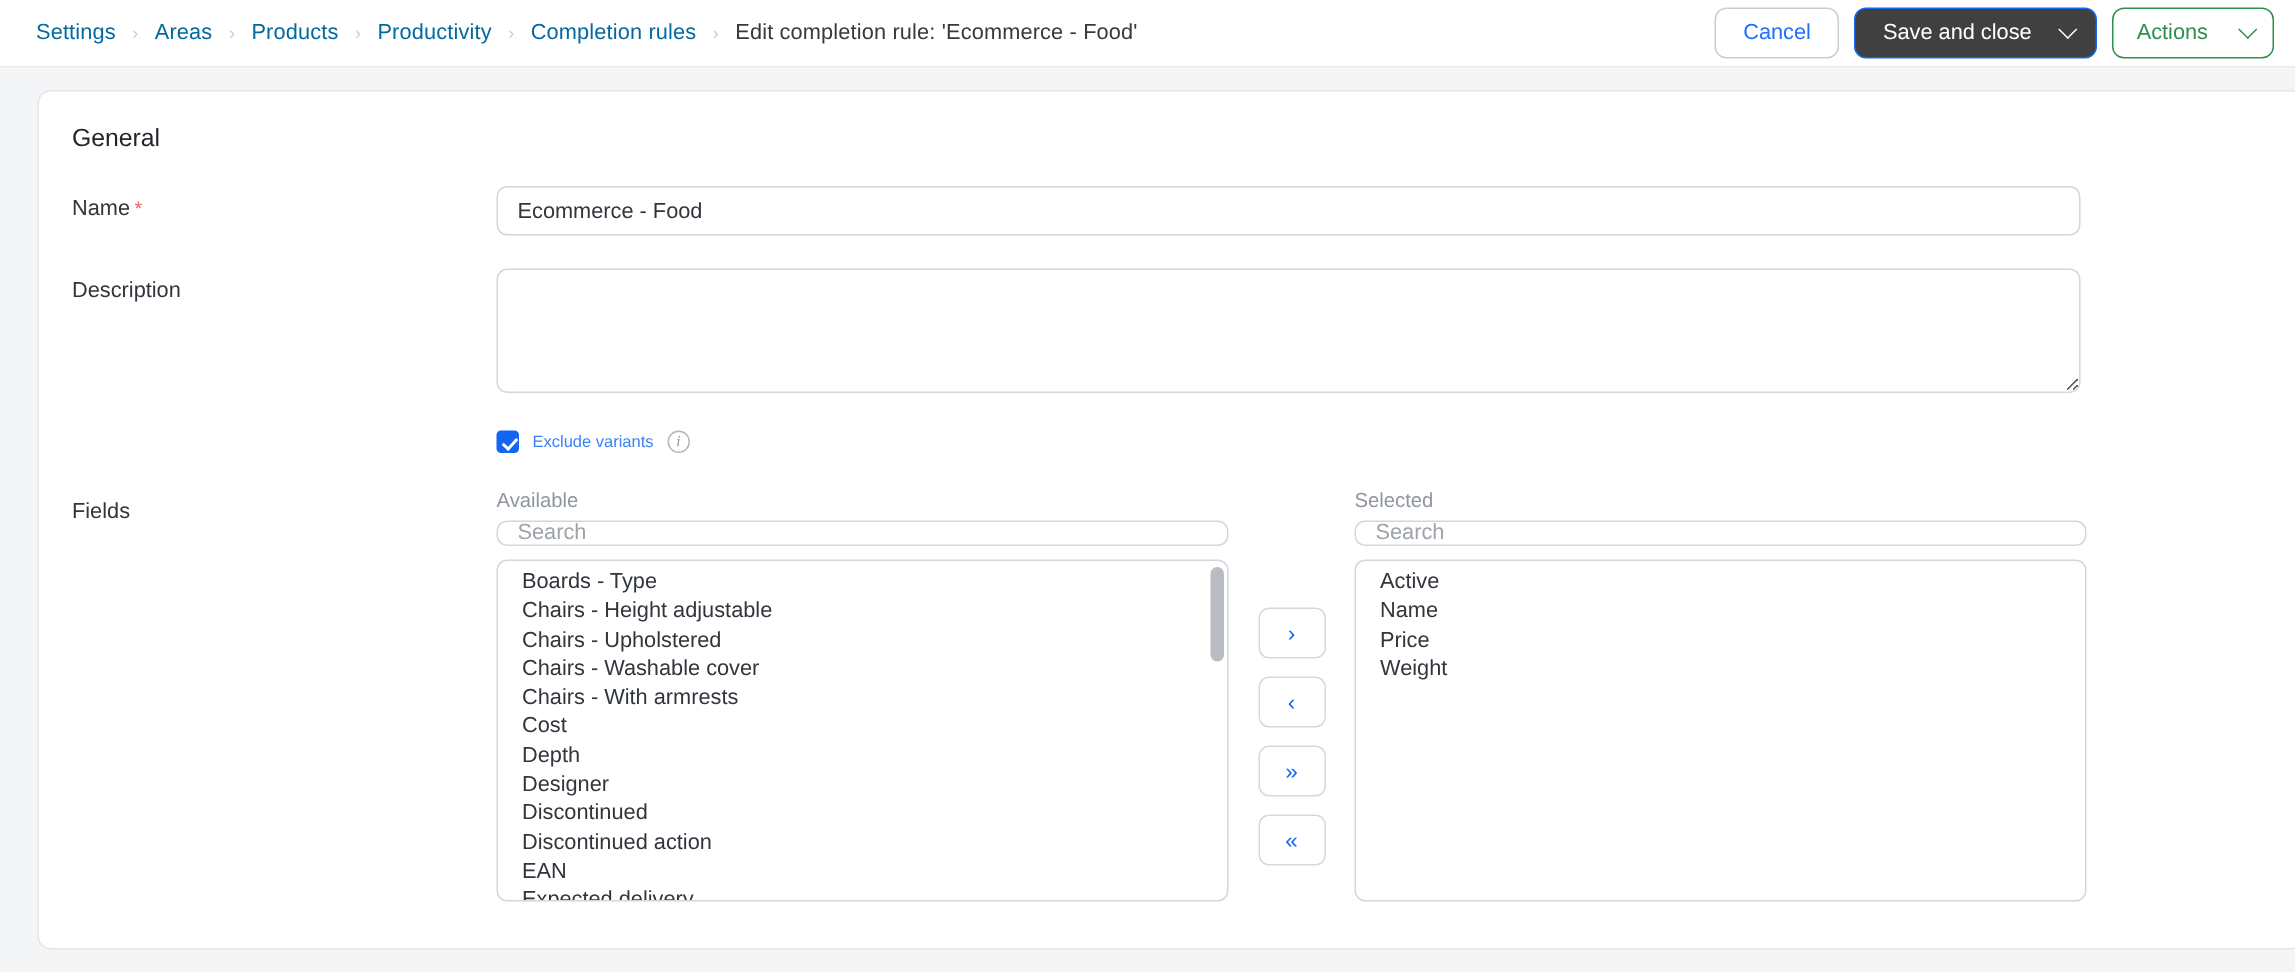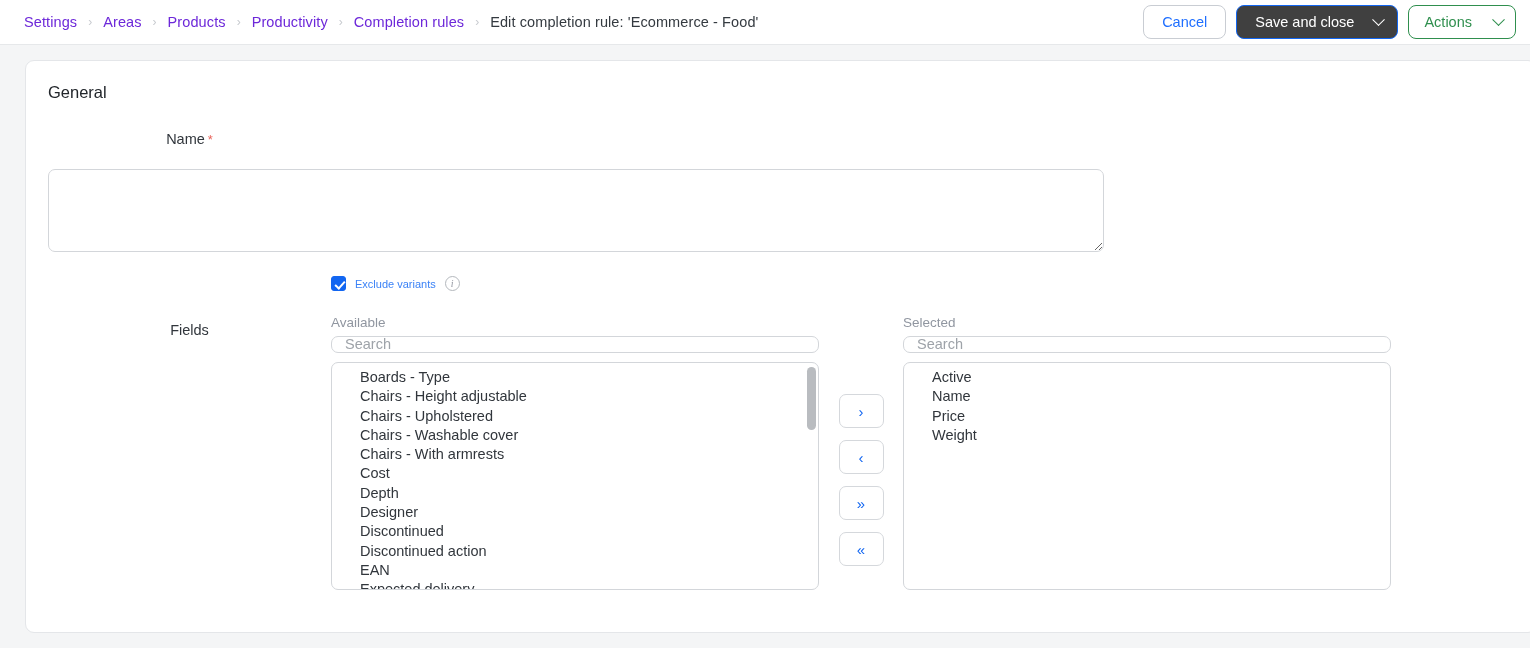--- a/index.html
+++ b/index.html
@@ -24,21 +24,21 @@
   .breadcrumb {
     display: flex;
     align-items: center;
     flex: 1 1 auto;
     min-width: 0;
     white-space: nowrap;
     overflow: hidden;
   }
   .crumb {
     font-size: 14.5px;
-    color: #6d28d9;
+    color: #0369a1;
     letter-spacing: .1px;
   }
   .crumb.current {
     color: #343a40;
   }
   .crumb-sep {
     color: #c8cbd0;
     font-size: 12px;
     margin: 0 11px;
     line-height: 1;
@@ -112,21 +112,20 @@
     display: flex;
     align-items: flex-start;
     margin-top: 22px;
   }
   .row-label {
     width: 283px;
     flex: 0 0 283px;
     font-size: 14.5px;
     color: #31363c;
     padding-top: 7px;
-    text-align: center;
   }
   .req { color: #e8635a; font-size: 13px; margin-left: 3px; }
 
   .field-col { flex: 1 1 auto; min-width: 0; }
 
   input.text-input, textarea.text-input, input.search-input {
     font-family: "Liberation Sans", sans-serif;
     font-size: 14.5px;
     color: #31363c;
     border: 1px solid #d3d6da;
@@ -212,21 +211,21 @@
     height: 17px;
   }
   .listbox {
     margin-top: 9px;
     height: 228px;
     border: 1px solid #d3d6da;
     border-radius: 7px;
     background: #fff;
     overflow: hidden;
     position: relative;
-    padding: 5px 0 0 12px;
+    padding: 5px 0 0 0;
   }
   .listbox .items {
     padding: 0 0 0 16px;
     height: 100%;
     overflow: hidden;
   }
   .list-item {
     font-size: 14.5px;
     line-height: 19.3px;
     color: #31363c;
@@ -306,23 +305,27 @@
 </div>
 
 <div class="card">
 
   <h2 class="section-title">General</h2>
 
   <div class="row">
     <div class="row-label">
       <span>Name</span><span class="req">*</span>
     </div>
+    <div class="field-col">
+      <input class="text-input" type="text" value="Ecommerce - Food" style="">
+    </div>
   </div>
 
   <div class="row">
+    <div class="row-label">Description</div>
     <div class="field-col">
       <textarea class="text-input" placeholder="" style=""></textarea>
     </div>
   </div>
 
   <div class="check-row">
     <div class="checkbox"></div>
     <span class="check-label">Exclude variants</span>
     <span class="info-icon">i</span>
   </div>

